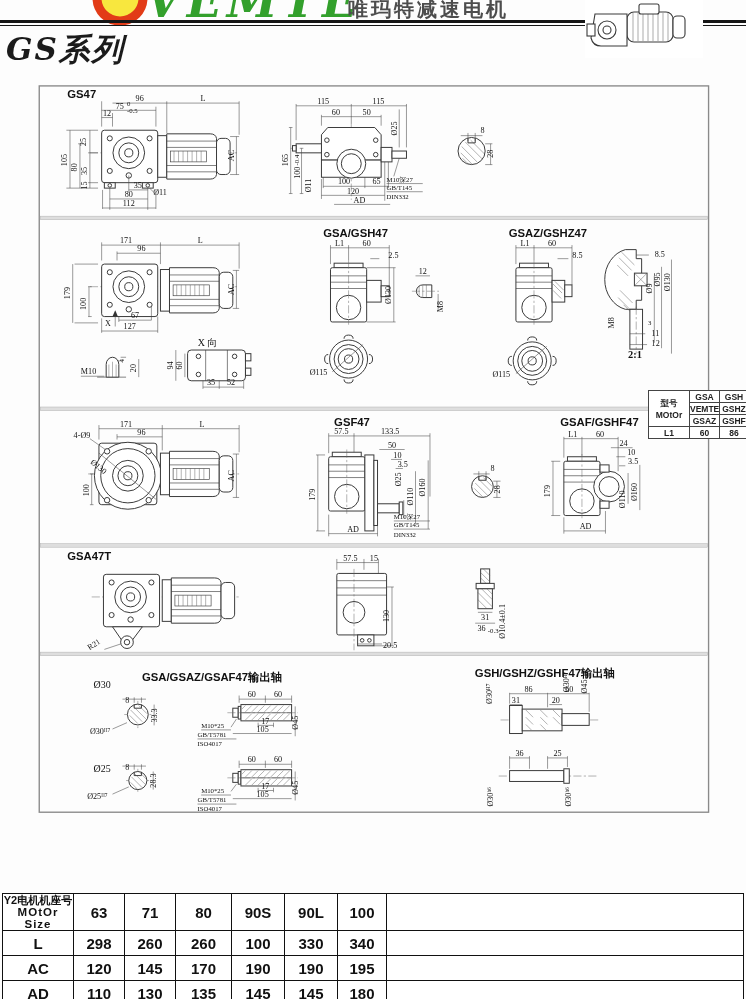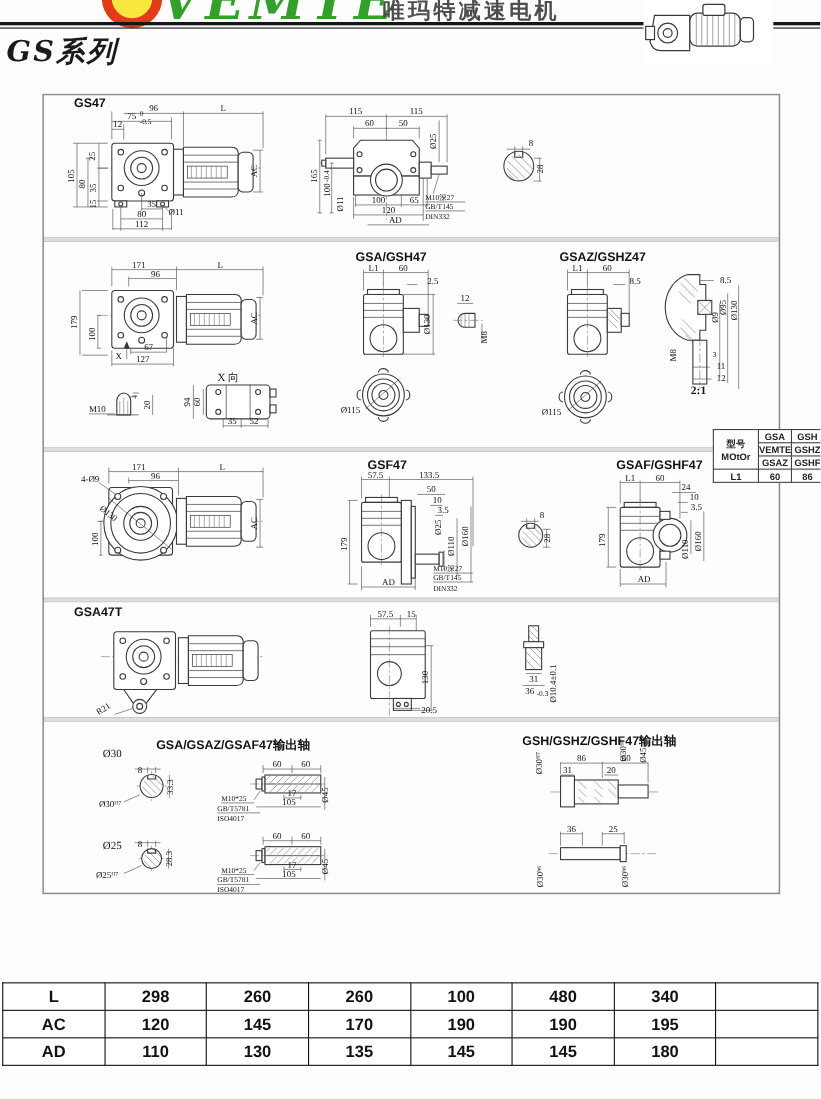--- a/index.html
+++ b/index.html
@@ -2,21 +2,21 @@
 <html><head>
 <meta charset="utf-8">
 <style>
   html,body{margin:0;padding:0;background:#fff}
   #page{position:relative;width:746px;height:999px;background:#fdfdfd;overflow:hidden;font-family:"Liberation Sans",sans-serif}
   .hdr{position:absolute;top:0;left:0;width:746px;height:108px;overflow:hidden}
   .brand{position:absolute;left:146px;top:-26px;font-family:"DejaVu Serif",serif;font-style:italic;font-weight:bold;font-size:46px;color:#33a02c;letter-spacing:5px}
   .brand-cn{position:absolute;left:348px;top:-4px;font-weight:bold;font-size:20px;color:#4d4d4d;letter-spacing:3px;font-family:"DejaVu Sans",sans-serif}
   .rule1{position:absolute;top:20px;left:0;width:746px;height:3px;background:#161616}
   .rule2{position:absolute;top:25px;left:0;width:746px;height:1px;background:#161616}
-  .series{position:absolute;left:6px;top:29px;font-family:"DejaVu Serif",serif;font-style:italic;font-weight:bold;font-size:26px;color:#1b1b1b;letter-spacing:2px}
+  .series{position:absolute;left:6px;top:29px;font-family:"DejaVu Serif",serif;font-style:italic;font-weight:bold;font-size:31px;color:#1b1b1b;letter-spacing:2px}
   .gmimg{position:absolute;left:585px;top:0;width:118px;height:58px;background:#fff}
   #main{position:absolute;top:85px;left:0}
   .o{fill:#fff;stroke:#3a3a3a;stroke-width:1.1}
   .o2{fill:none;stroke:#3a3a3a;stroke-width:1.1}
   .i{stroke:#3a3a3a;stroke-width:.7;fill:none}
   .h{stroke:#555;stroke-width:.5;fill:none}
   .c{stroke:#666;stroke-width:.55;fill:none;stroke-dasharray:9 2.5 2.5 2.5}
   .d{stroke:#444;stroke-width:.6;fill:none}
   #main text{font-family:"Liberation Serif",serif;font-size:9px;fill:#111}
   #main text.tt{font-family:"Liberation Sans",sans-serif;font-weight:bold;font-size:12.5px}
@@ -628,27 +628,40 @@
     <tr>
       <td>L1</td>
       <td>60</td>
       <td>86</td>
     </tr>
   </tbody>
     </table>
 
   <table class="mtable">
     <tbody>
+        <tr class="hrow">
+      <td style="width:70px">
+        <div class="cn">Y2电机机座号</div>
+        <div class="en">MOtOr Size</div>
+      </td>
+      <td style="width:50px">63</td>
+      <td style="width:50px">71</td>
+      <td style="width:55px">80</td>
+      <td style="width:52px">90S</td>
+      <td style="width:52px">90L</td>
+      <td style="width:48px">100</td>
+      <td></td>
+    </tr>
     <tr>
       <td>L</td>
       <td>298</td>
       <td>260</td>
       <td>260</td>
       <td>100</td>
-      <td>480</td>
+      <td>330</td>
       <td>340</td>
       <td></td>
     </tr>
     <tr>
       <td>AC</td>
       <td>120</td>
       <td>145</td>
       <td>170</td>
       <td>190</td>
       <td>190</td>

